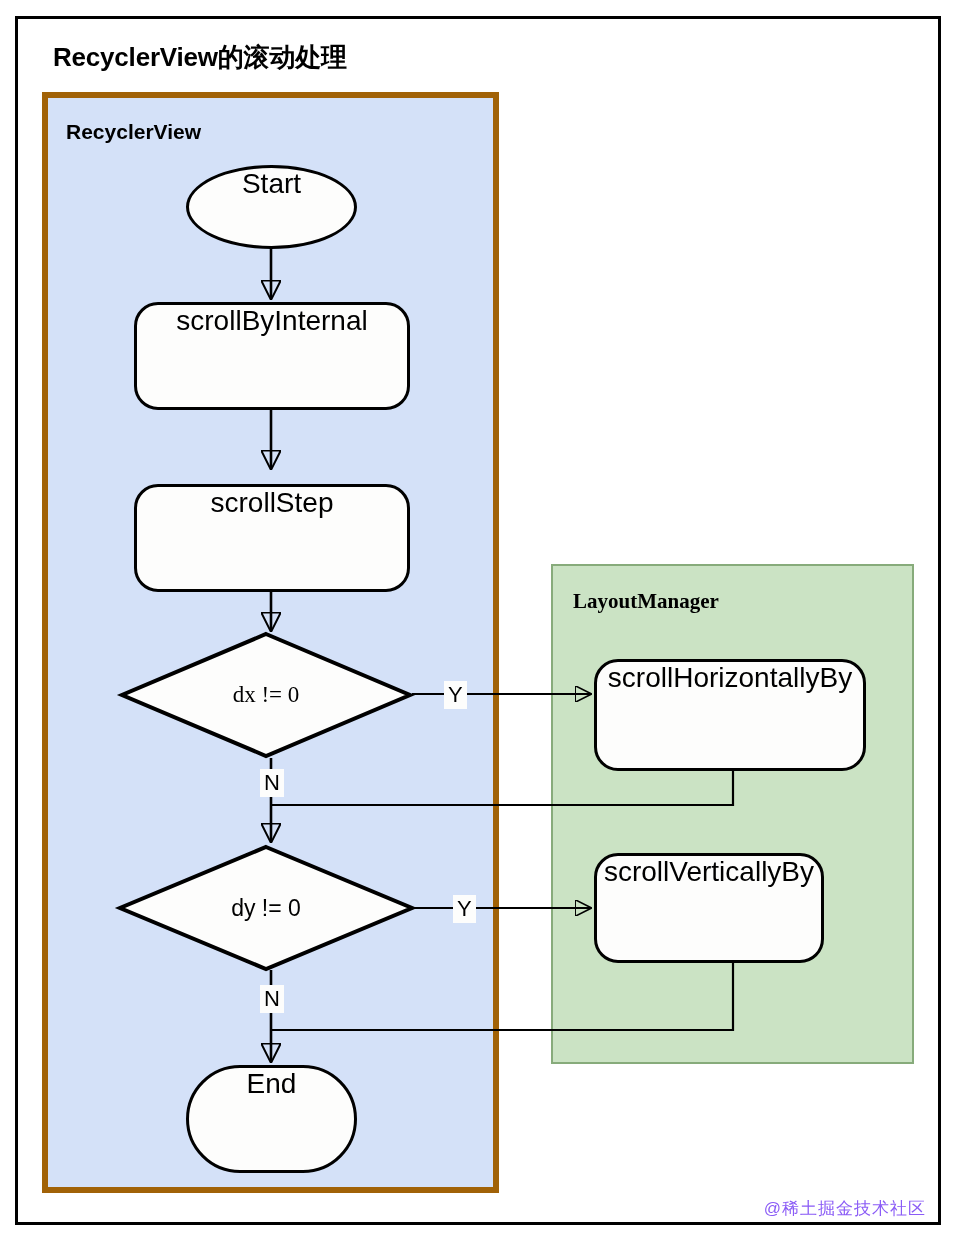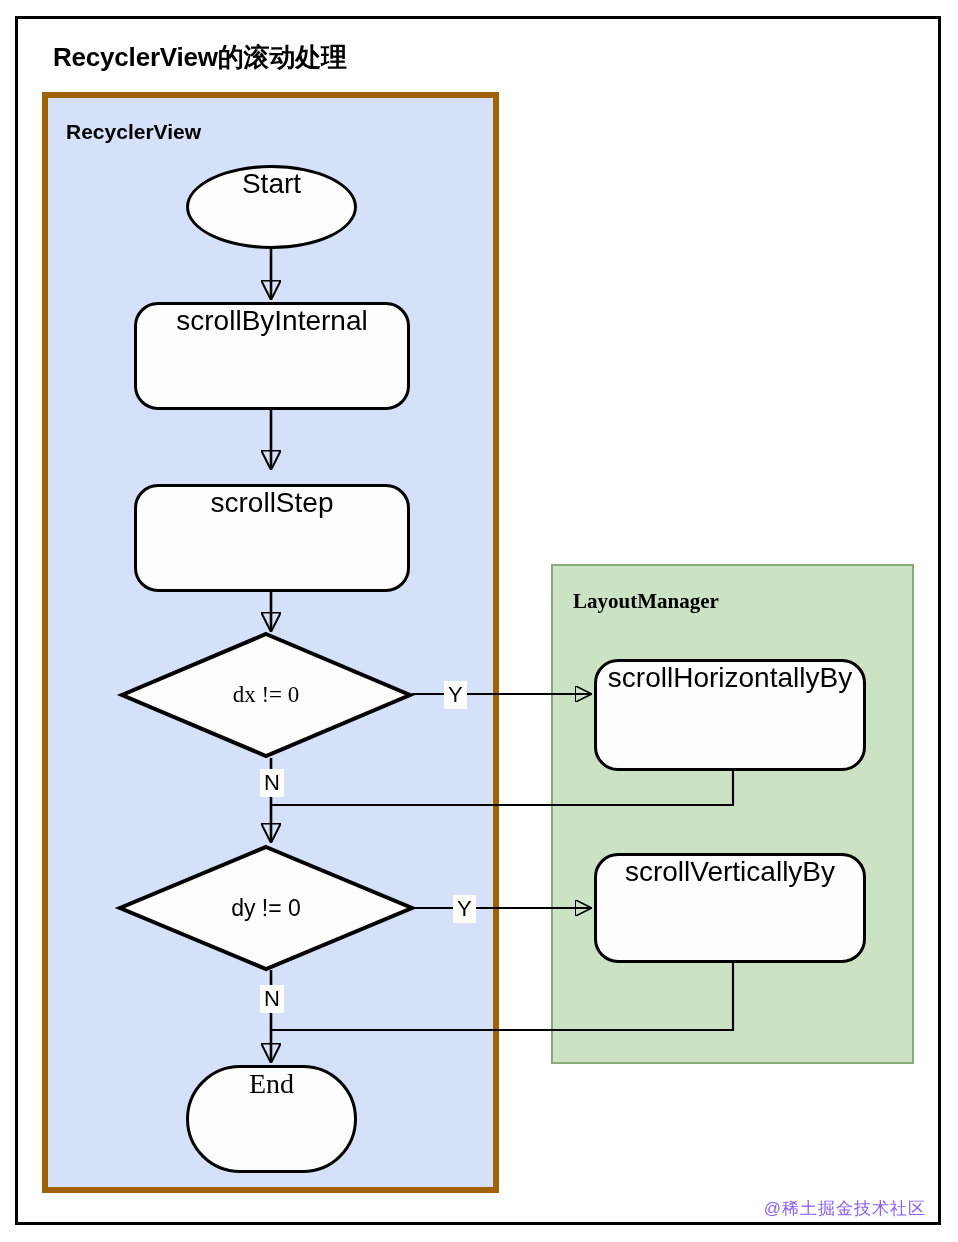--- a/index.html
+++ b/index.html
@@ -74,21 +74,21 @@
     border: 3.5px solid #000000;
     display: flex;
     align-items: flex-start;
     justify-content: center;
     color: #000000;
     font-size: 28px;
     z-index: 5;
   }
   .node.proc { border-radius: 24px; }
   .node.terminal-ellipse { border-radius: 50%; }
-  .node.terminal-pill { border-radius: 60px; font-family: Liberation Serif, serif; }
+  .node.terminal-pill { border-radius: 60px; }
 
   .diamond-wrap {
     position: absolute;
     z-index: 5;
   }
   .diamond-wrap svg { display: block; overflow: visible; }
   .diamond-label {
     position: absolute;
     left: 0; top: 0;
     width: 100%; height: 100%;
@@ -199,21 +199,21 @@
     <svg width="296" height="126" viewBox="0 0 296 126">
       <polygon points="148,2 294,63 148,124 2,63" fill="#fdfdfc" stroke="#000000" stroke-width="4"></polygon>
     </svg>
     <div class="diamond-label">dy != 0</div>
   </div>
 
   <div class="node proc" style="left:594px; top:641px; width:272px; height:112px;margin-top:18px;">
     <span>scrollHorizontallyBy</span>
   </div>
 
-  <div class="node proc" style="left:594px; top:853px; width:272px; height:110px;">
+  <div class="node proc" style="left:594px; top:853px; width:230px; height:110px;">
     <span>scrollVerticallyBy</span>
   </div>
 
   <div class="node terminal-pill" style="left:186px; top:1065px; width:171px; height:108px;">
     <span>End</span>
   </div>
 
   <div class="edge-label" style="left:444px; top:681px;">Y</div>
   <div class="edge-label" style="left:260px; top:769px;">N</div>
   <div class="edge-label" style="left:453px; top:895px;">Y</div>

